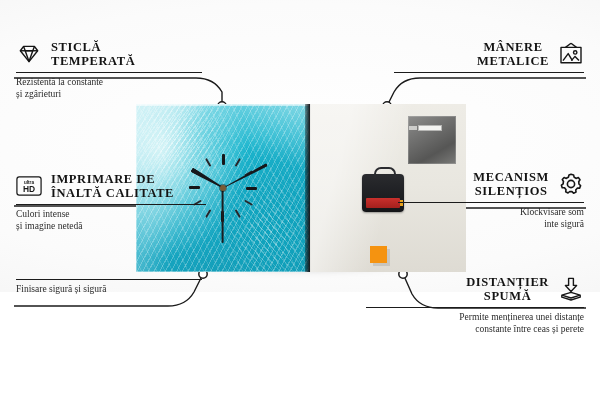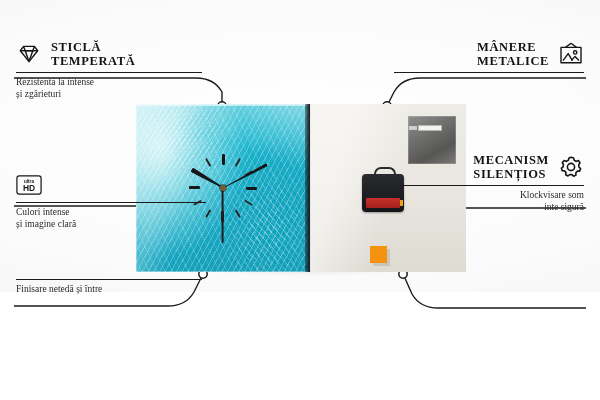--- a/index.html
+++ b/index.html
@@ -158,28 +158,28 @@
   .feature .head{display:flex;align-items:center;gap:9px;}
   .icon{width:26px;height:26px;flex:0 0 26px;color:#161616;}
   .icon svg{display:block;width:26px;height:26px;}
 
   
   .feature.left .head{justify-content:flex-start;}
   .feature.left .title{text-align:left;}
   .feature.left .desc{text-align:left;}
   
   .feature.right .head{justify-content:flex-end;}
-  .feature.right .title{text-align:left;}
+  .feature.right .title{text-align:center;}
   .feature.right .desc{text-align:right;}
 
   .f1{left:16px;top:40px;width:186px;}
   .f2{left:16px;top:172px;width:190px;}
   .f3{left:16px;top:275px;width:186px;}
   .f4{right:16px;top:40px;width:190px;}
-  .f5{right:16px;top:153px;width:186px;}
+  .f5{right:16px;top:170px;width:186px;}
   .f6{right:16px;top:275px;width:218px;}
 
   
   #wires{position:absolute;inset:0;pointer-events:none;}
 </style>
 </head>
 <body>
 
 <div id="stage">
 
@@ -279,42 +279,44 @@
           <path d="M4 9l3-4h10l3 4-8 10z"></path>
             <path d="M4 9h16"></path>
             <path d="M7 5l1.5 4L12 19 15.5 9 17 5"></path>
             <path d="M8.5 9h7"></path>
         </svg>
       </span>
       <span class="title">STICLĂ
 TEMPERATĂ</span>
     </div>
     <div class="rule"></div>
-    <div class="desc">Rezistentă la intense
+    <div class="desc">Rezistentă la constante
 și zgârieturi</div>
   </div>
 
   <div class="feature left f2">
     <div class="head">
       <span class="icon">
         <svg viewBox="0 0 34 26">
           <rect x="1.2" y="1.2" width="31.6" height="23.6" rx="3" fill="none" stroke="currentColor" stroke-width="1.6"></rect>
           <text x="17" y="10.6" font-family="Liberation Sans, sans-serif" font-size="6" font-weight="bold" text-anchor="middle" fill="currentColor">ultra</text>
           <text x="17" y="21" font-family="Liberation Sans, sans-serif" font-size="11" font-weight="bold" text-anchor="middle" fill="currentColor">HD</text>
         </svg>
       </span>
+      <span class="title">IMPRIMARE DE
+ÎNALTĂ CALITATE</span>
     </div>
     <div class="rule"></div>
     <div class="desc">Culori intense
-și imagine clară</div>
+și imagine netedă</div>
   </div>
 
   <div class="feature left f3">
     <div class="rule"></div>
-    <div class="desc">Finisare netedă și între</div>
+    <div class="desc">Finisare sigură și sigură</div>
   </div>
 
   <div class="feature right f4">
     <div class="head">
       <span class="title">MÂNERE
 METALICE</span>
       <span class="icon">
         <svg viewBox="0 0 26 26" fill="none" stroke="currentColor" stroke-width="1.4" stroke-linejoin="round">
           <path d="M13 2.2 L18.5 6.4"></path>
             <path d="M13 2.2 L7.5 6.4"></path>
@@ -341,14 +343,30 @@
                    L4.3 8.6 L6.1 6.5 L8.3 7.4 A7.2 7.2 0 0 1 10.4 6.2 L11 3.9 Z"></path>
           <circle cx="13" cy="13" r="3.6"></circle>
         </svg>
       </span>
     </div>
     <div class="rule"></div>
     <div class="desc">Klockvisare som
 inte sigură</div>
   </div>
 
+  <div class="feature right f6">
+    <div class="head">
+      <span class="title">DISTANȚIER
+SPUMĂ</span>
+      <span class="icon">
+        <svg viewBox="0 0 26 26" fill="none" stroke="currentColor" stroke-width="1.4" stroke-linejoin="round">
+          <path d="M10.6 2.4 h4.8 v7 h3.2 L13 15.4 L7.4 9.4 h3.2 z"></path>
+          <path d="M13 16.4 L22.2 19.2 L13 22 L3.8 19.2 Z"></path>
+          <path d="M3.8 19.2 v2 L13 24 l9.2 -2.8 v-2"></path>
+        </svg>
+      </span>
+    </div>
+    <div class="rule"></div>
+    <div class="desc">Permite menținerea unei distanțe
+constante între ceas și perete</div>
+  </div>
 
 </div>
 
 </body></html>

